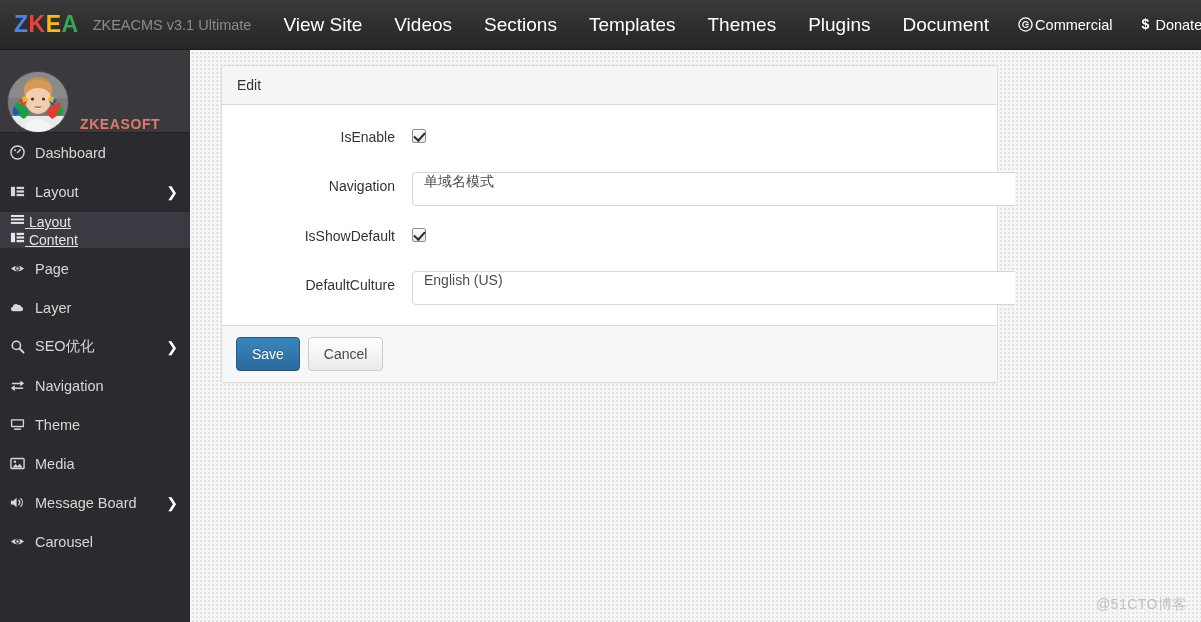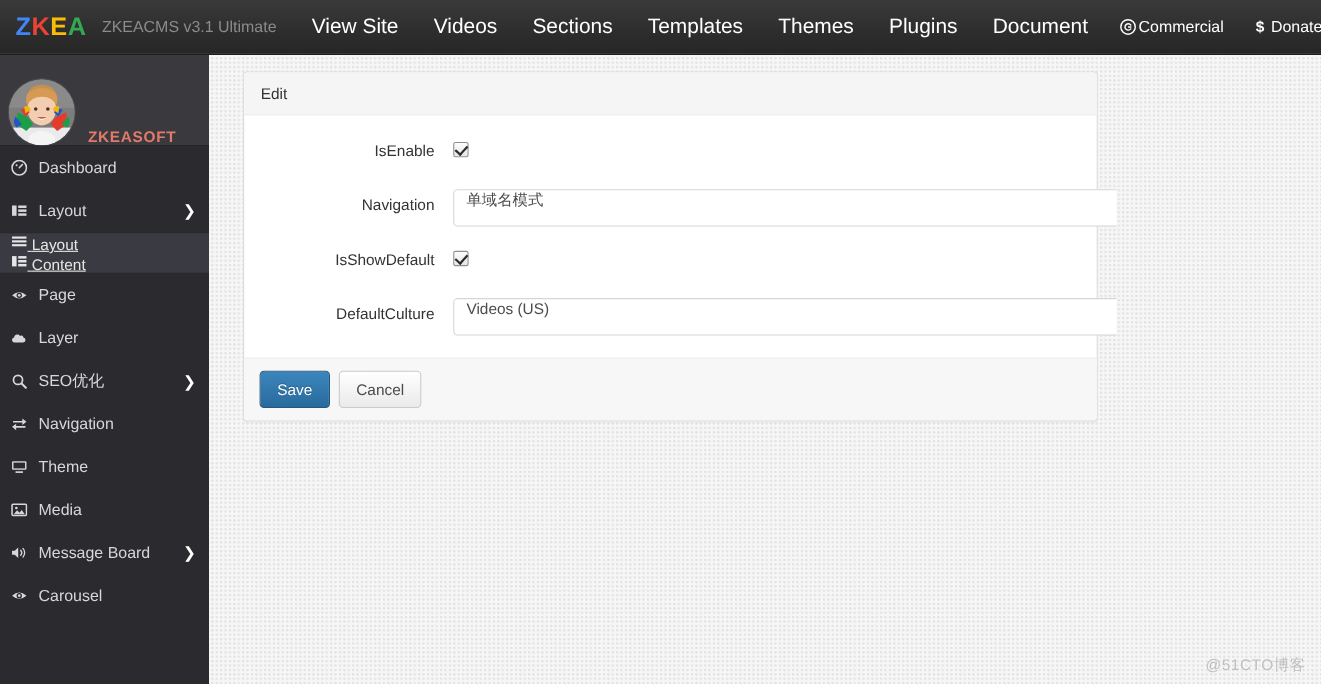--- a/index.html
+++ b/index.html
@@ -542,21 +542,21 @@
           <div class="form-label">IsShowDefault</div>
           <div class="form-field">
             <span class="cb checked"></span>
           </div>
         </div>
 
         <div class="form-group">
           <div class="form-label">DefaultCulture</div>
           <div class="form-field">
             <div class="sel">
-              <span>Videos (US)</span>
+              <span>English (US)</span>
               <span class="sel-arrow"></span>
             </div>
           </div>
         </div>
 
       </div>
 
       <div class="panel-footer">
         <span class="btn btn-primary">Save</span>
         <span class="btn btn-default">Cancel</span>

